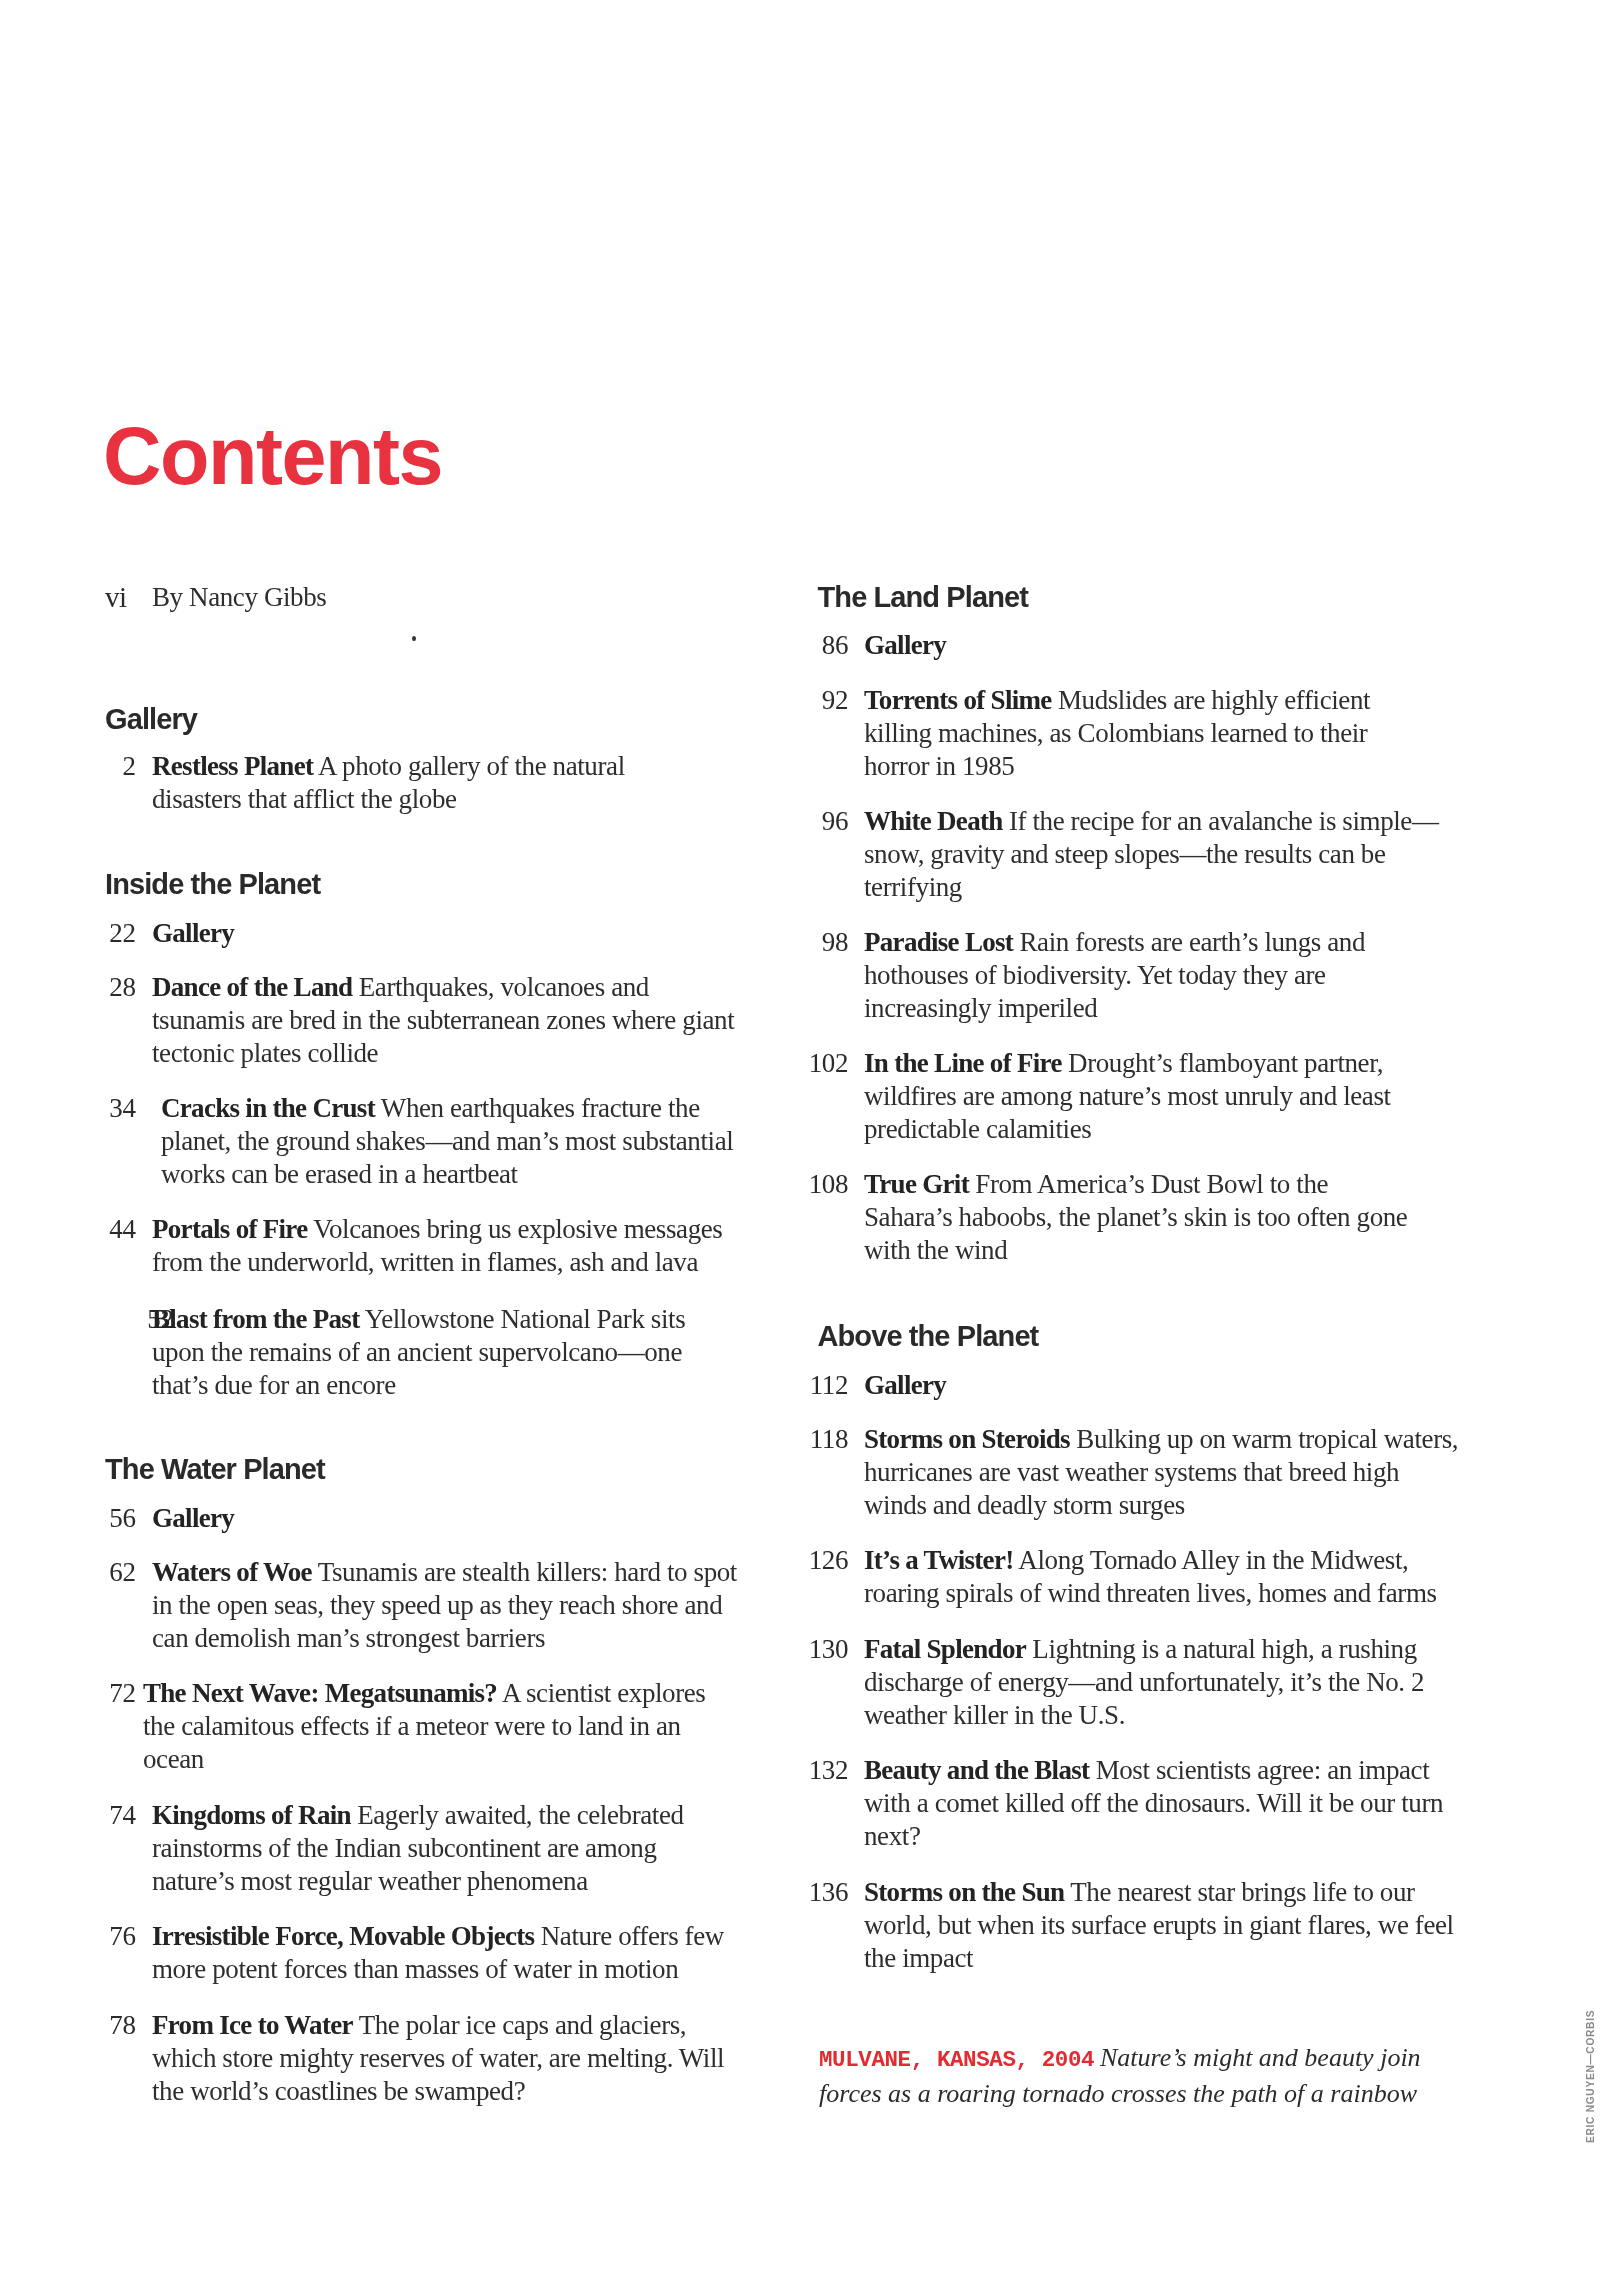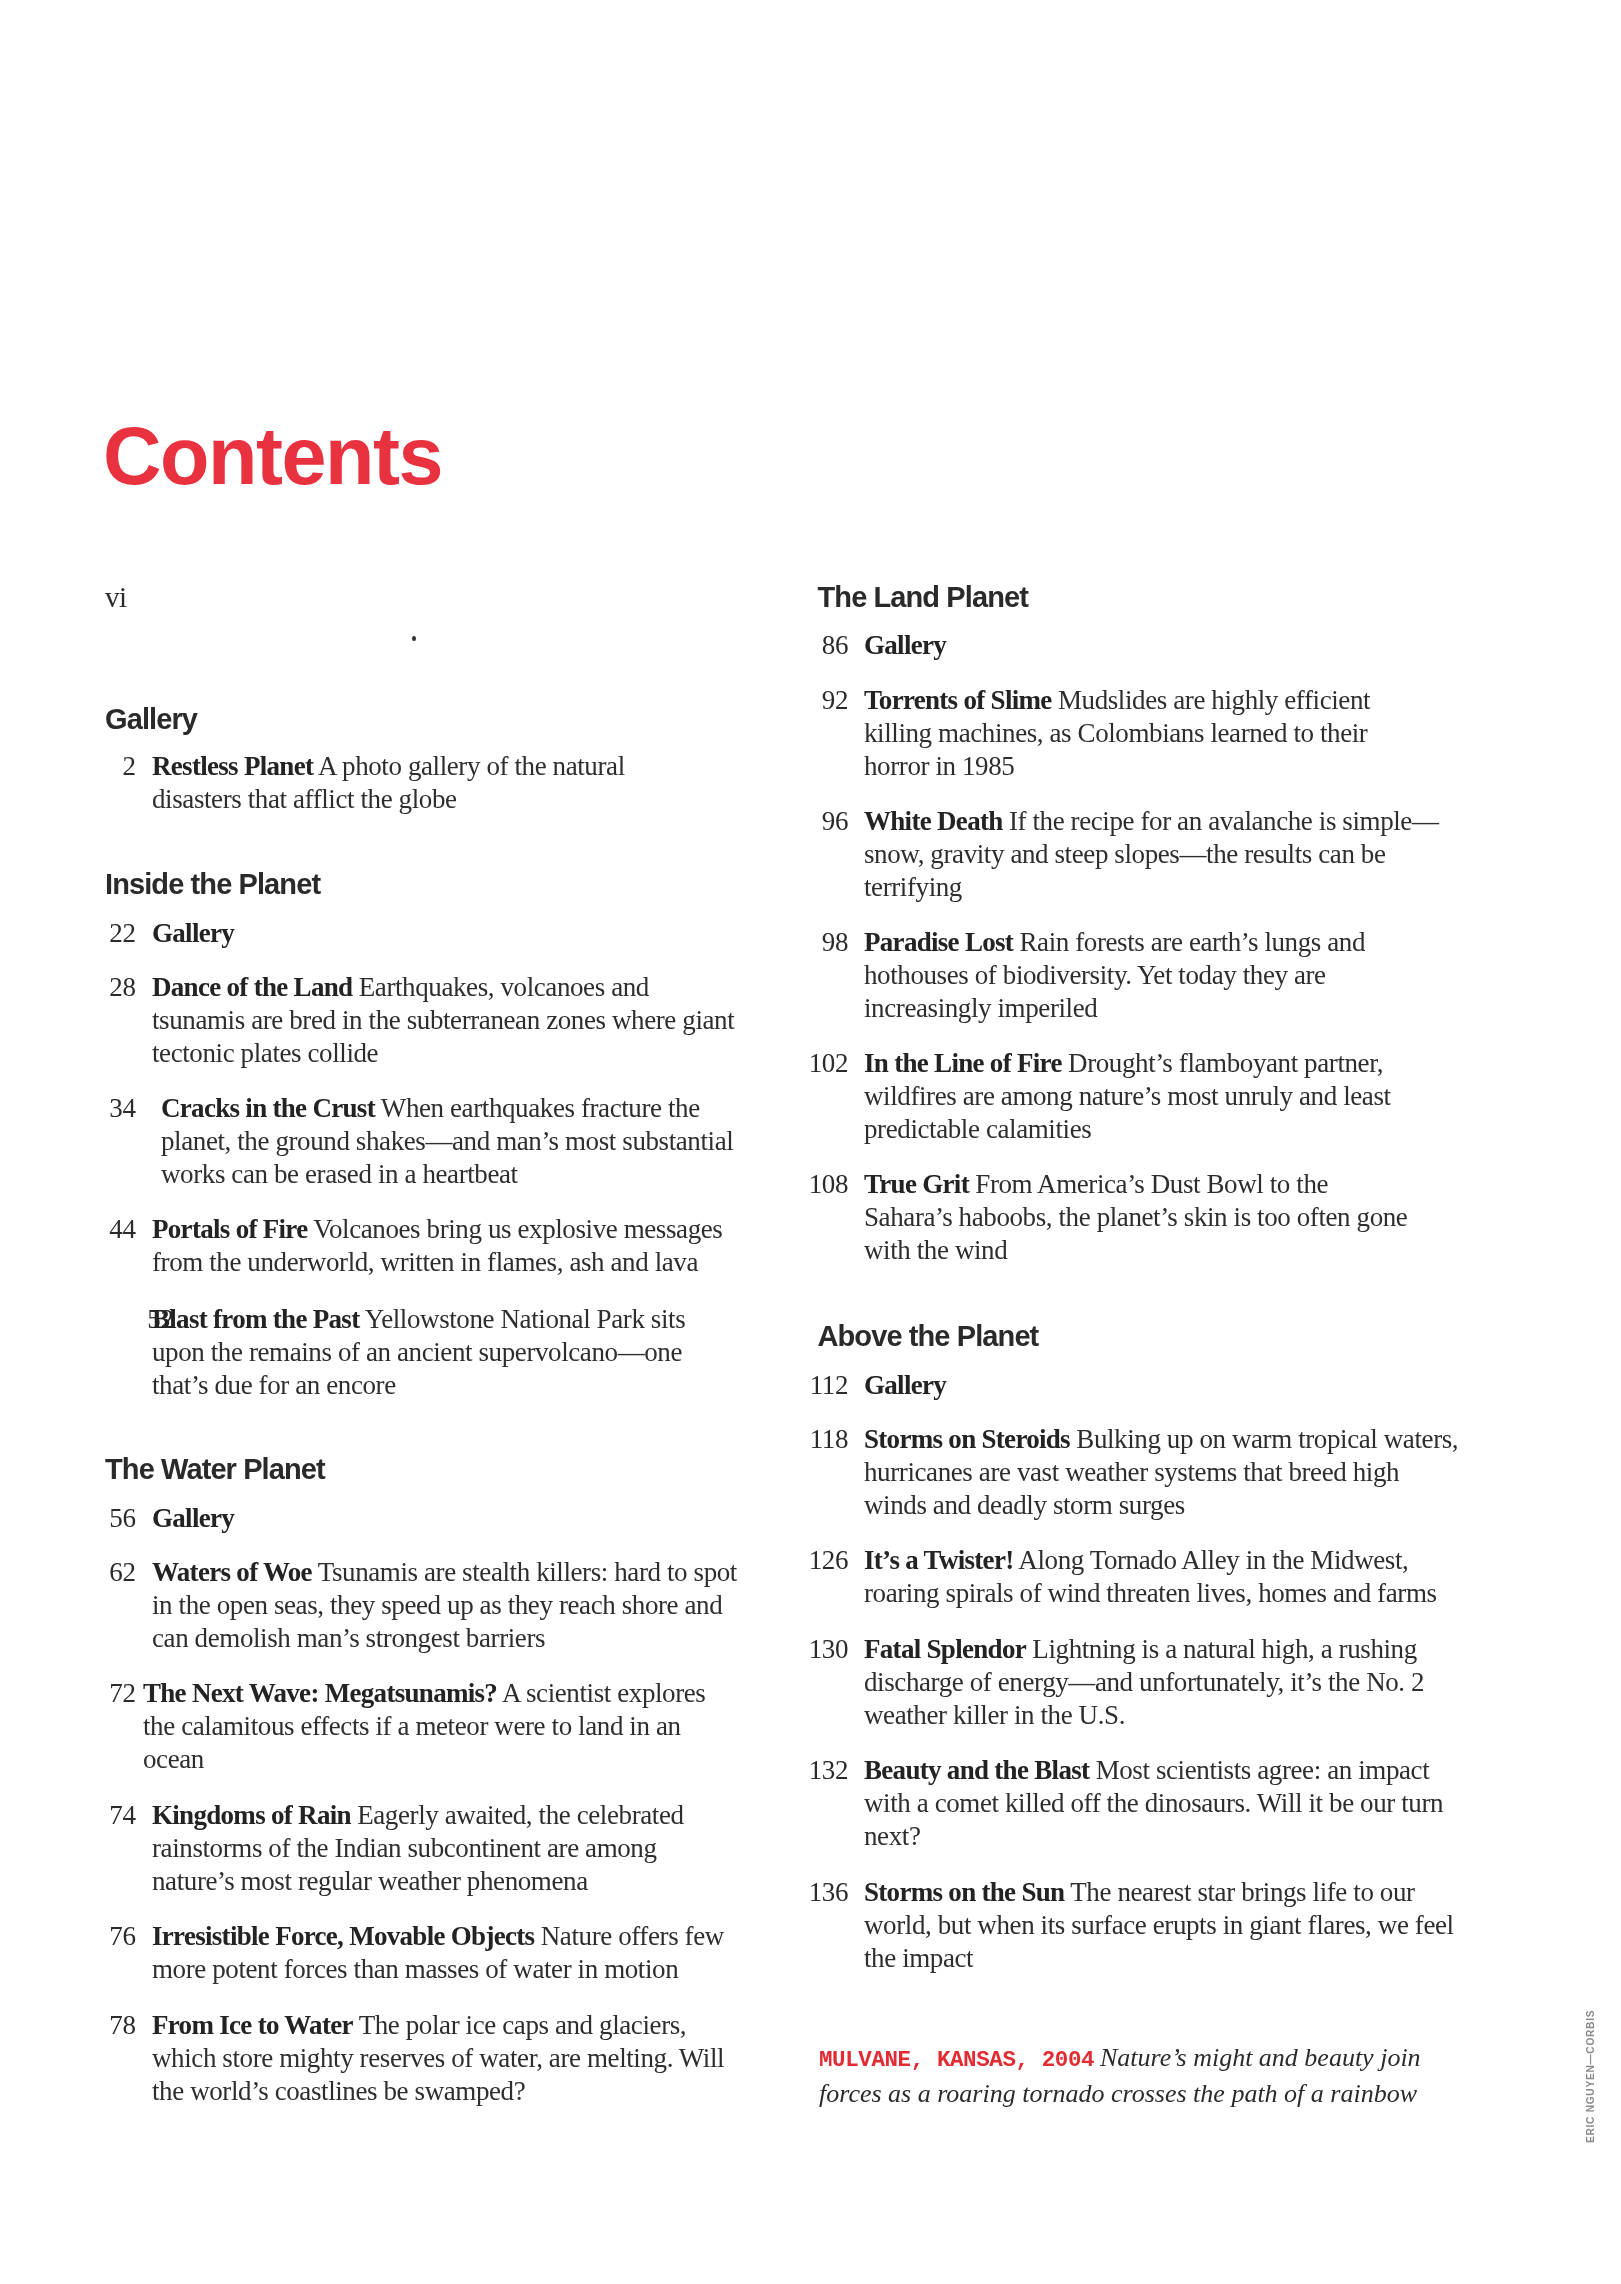--- a/index.html
+++ b/index.html
@@ -52,20 +52,21 @@
 </style>
 </head>
 <body>
 
 <div class="title">Contents</div>
 
 <div class="col col-left">
   <div class="entry" style="top:581px;left:0;width:654px;">
     <span class="num" style="left:0;width:28px;text-align:left;font-size:29px;">vi</span>
     <div class="body" style="left:47px;width:603px;">
+      <span class="byline desc">By Nancy Gibbs</span>
     </div>
   </div>
   <div class="speck" style="left:307px;top:636px;"></div>
 
   <div class="section-head" style="top:705px;left:0;">Gallery</div>
   <div class="entry" style="top:750px;left:0;width:654px;">
     <span class="num" style="left:0;width:30.5px;">2</span>
     <div class="body" style="left:47px;width:552px;"><span class="ttl">Restless Planet</span><span class="desc"> A photo gallery of the natural disasters that afflict the globe</span></div>
   </div>
 

